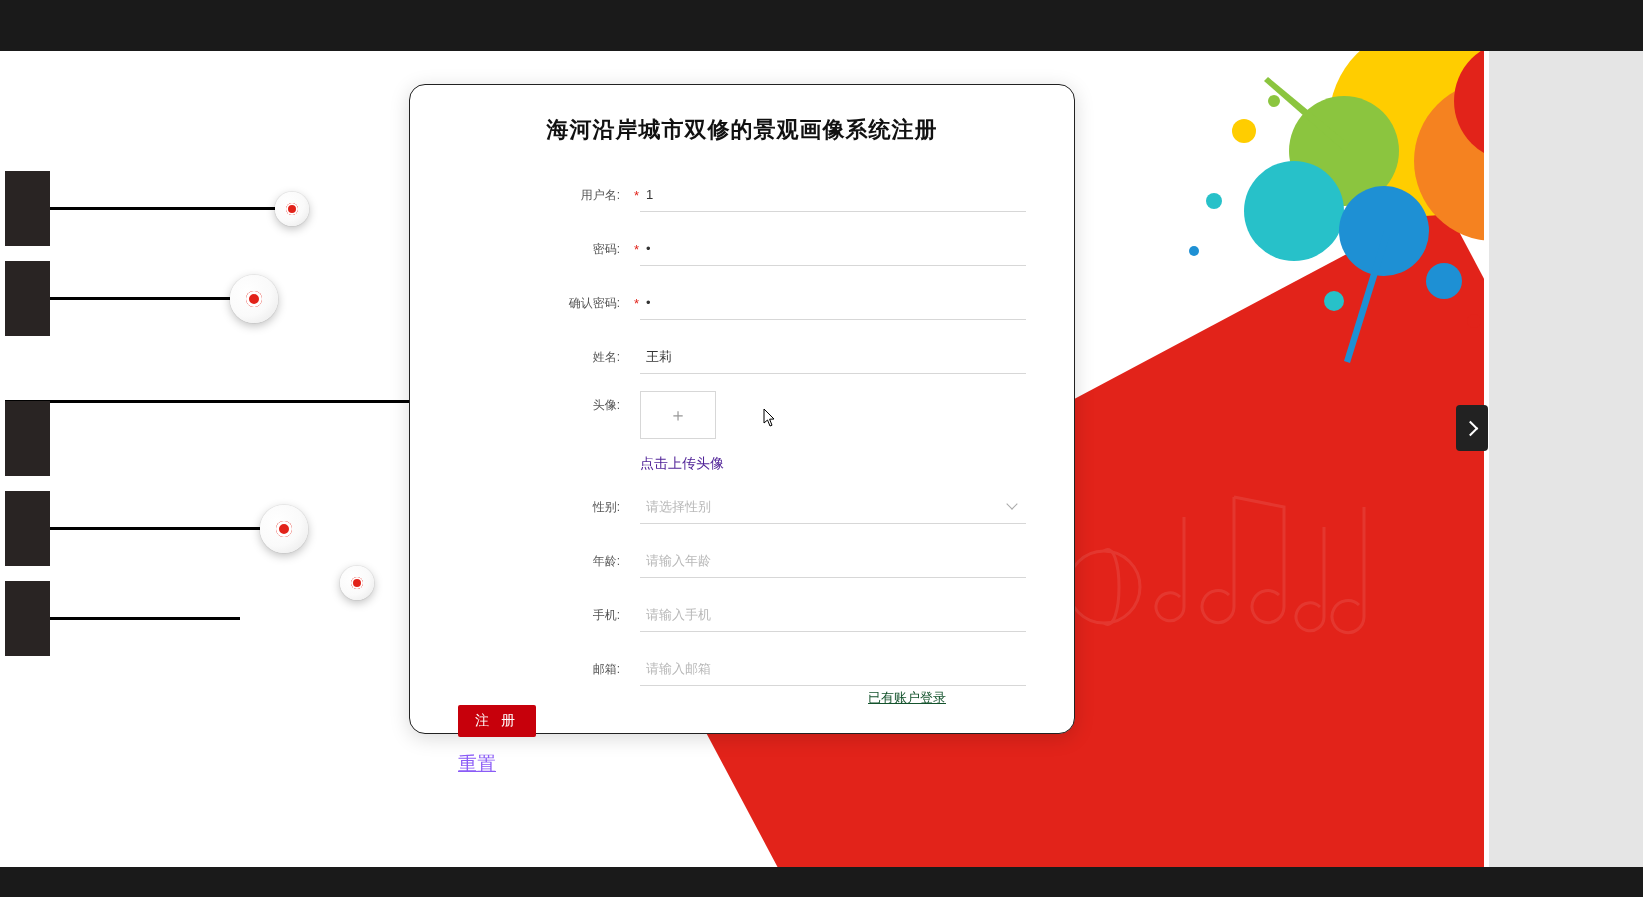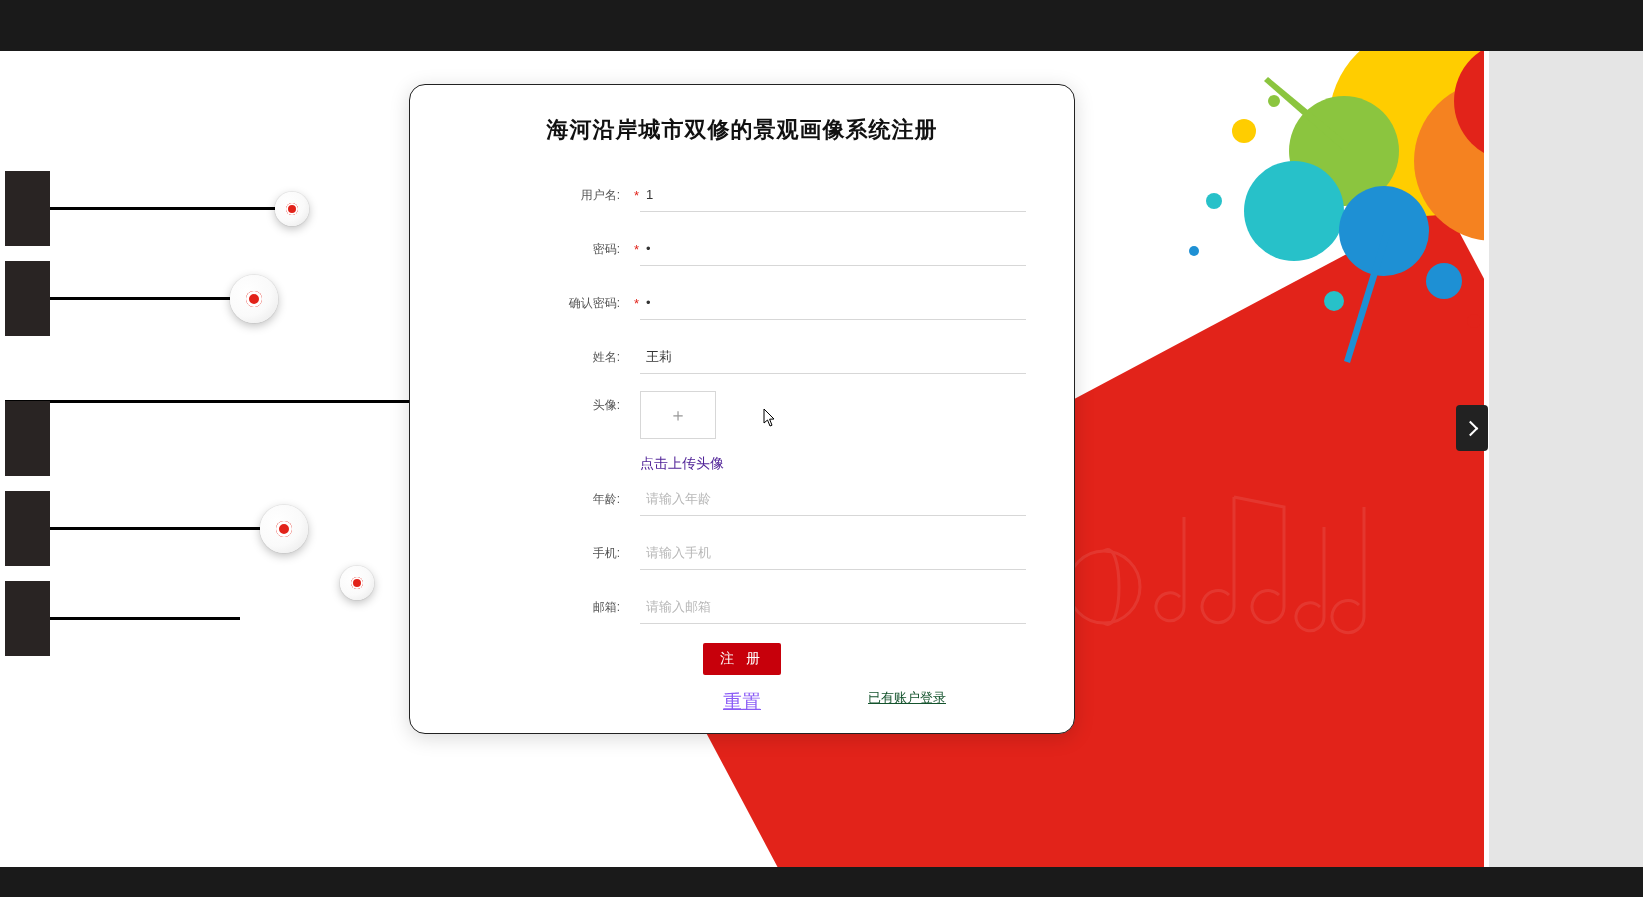--- a/index.html
+++ b/index.html
@@ -191,21 +191,21 @@
       margin-bottom: 16px;
     }
     .avatar-hint {
       font-size: 14px;
       color: #4c1d95;
     }
 
     .btn-row {
       display: flex;
       flex-direction: column;
-      align-items: center;
+      align-items: flex-start;
       margin-top: 16px;
     }
     .btn-primary {
       width: 78px;
       height: 32px;
       background: #c7000b;
       color: #fff;
       border: none;
       font-size: 14px;
       letter-spacing: 4px;
@@ -391,20 +391,28 @@
       <span class="form-label" style="padding-top:6px;">头像:</span>
       <span class="req"></span>
       <div class="avatar-wrap">
         <div class="avatar-box">
           <span>＋</span>
         </div>
         <span class="avatar-hint">点击上传头像</span>
       </div>
     </div>
 
+    <div class="form-row" style="margin-top:14px;">
+      <span class="form-label">性别:</span>
+      <span class="req"></span>
+      <div class="select-wrap">
+        <input class="form-input" readonly="" placeholder="请选择性别" style="">
+        <span class="chev"></span>
+      </div>
+    </div>
 
     <div class="form-row">
       <span class="form-label">年龄:</span>
       <span class="req"></span>
       <input class="form-input" placeholder="请输入年龄" style="">
     </div>
 
     <div class="form-row">
       <span class="form-label">手机:</span>
       <span class="req"></span>

